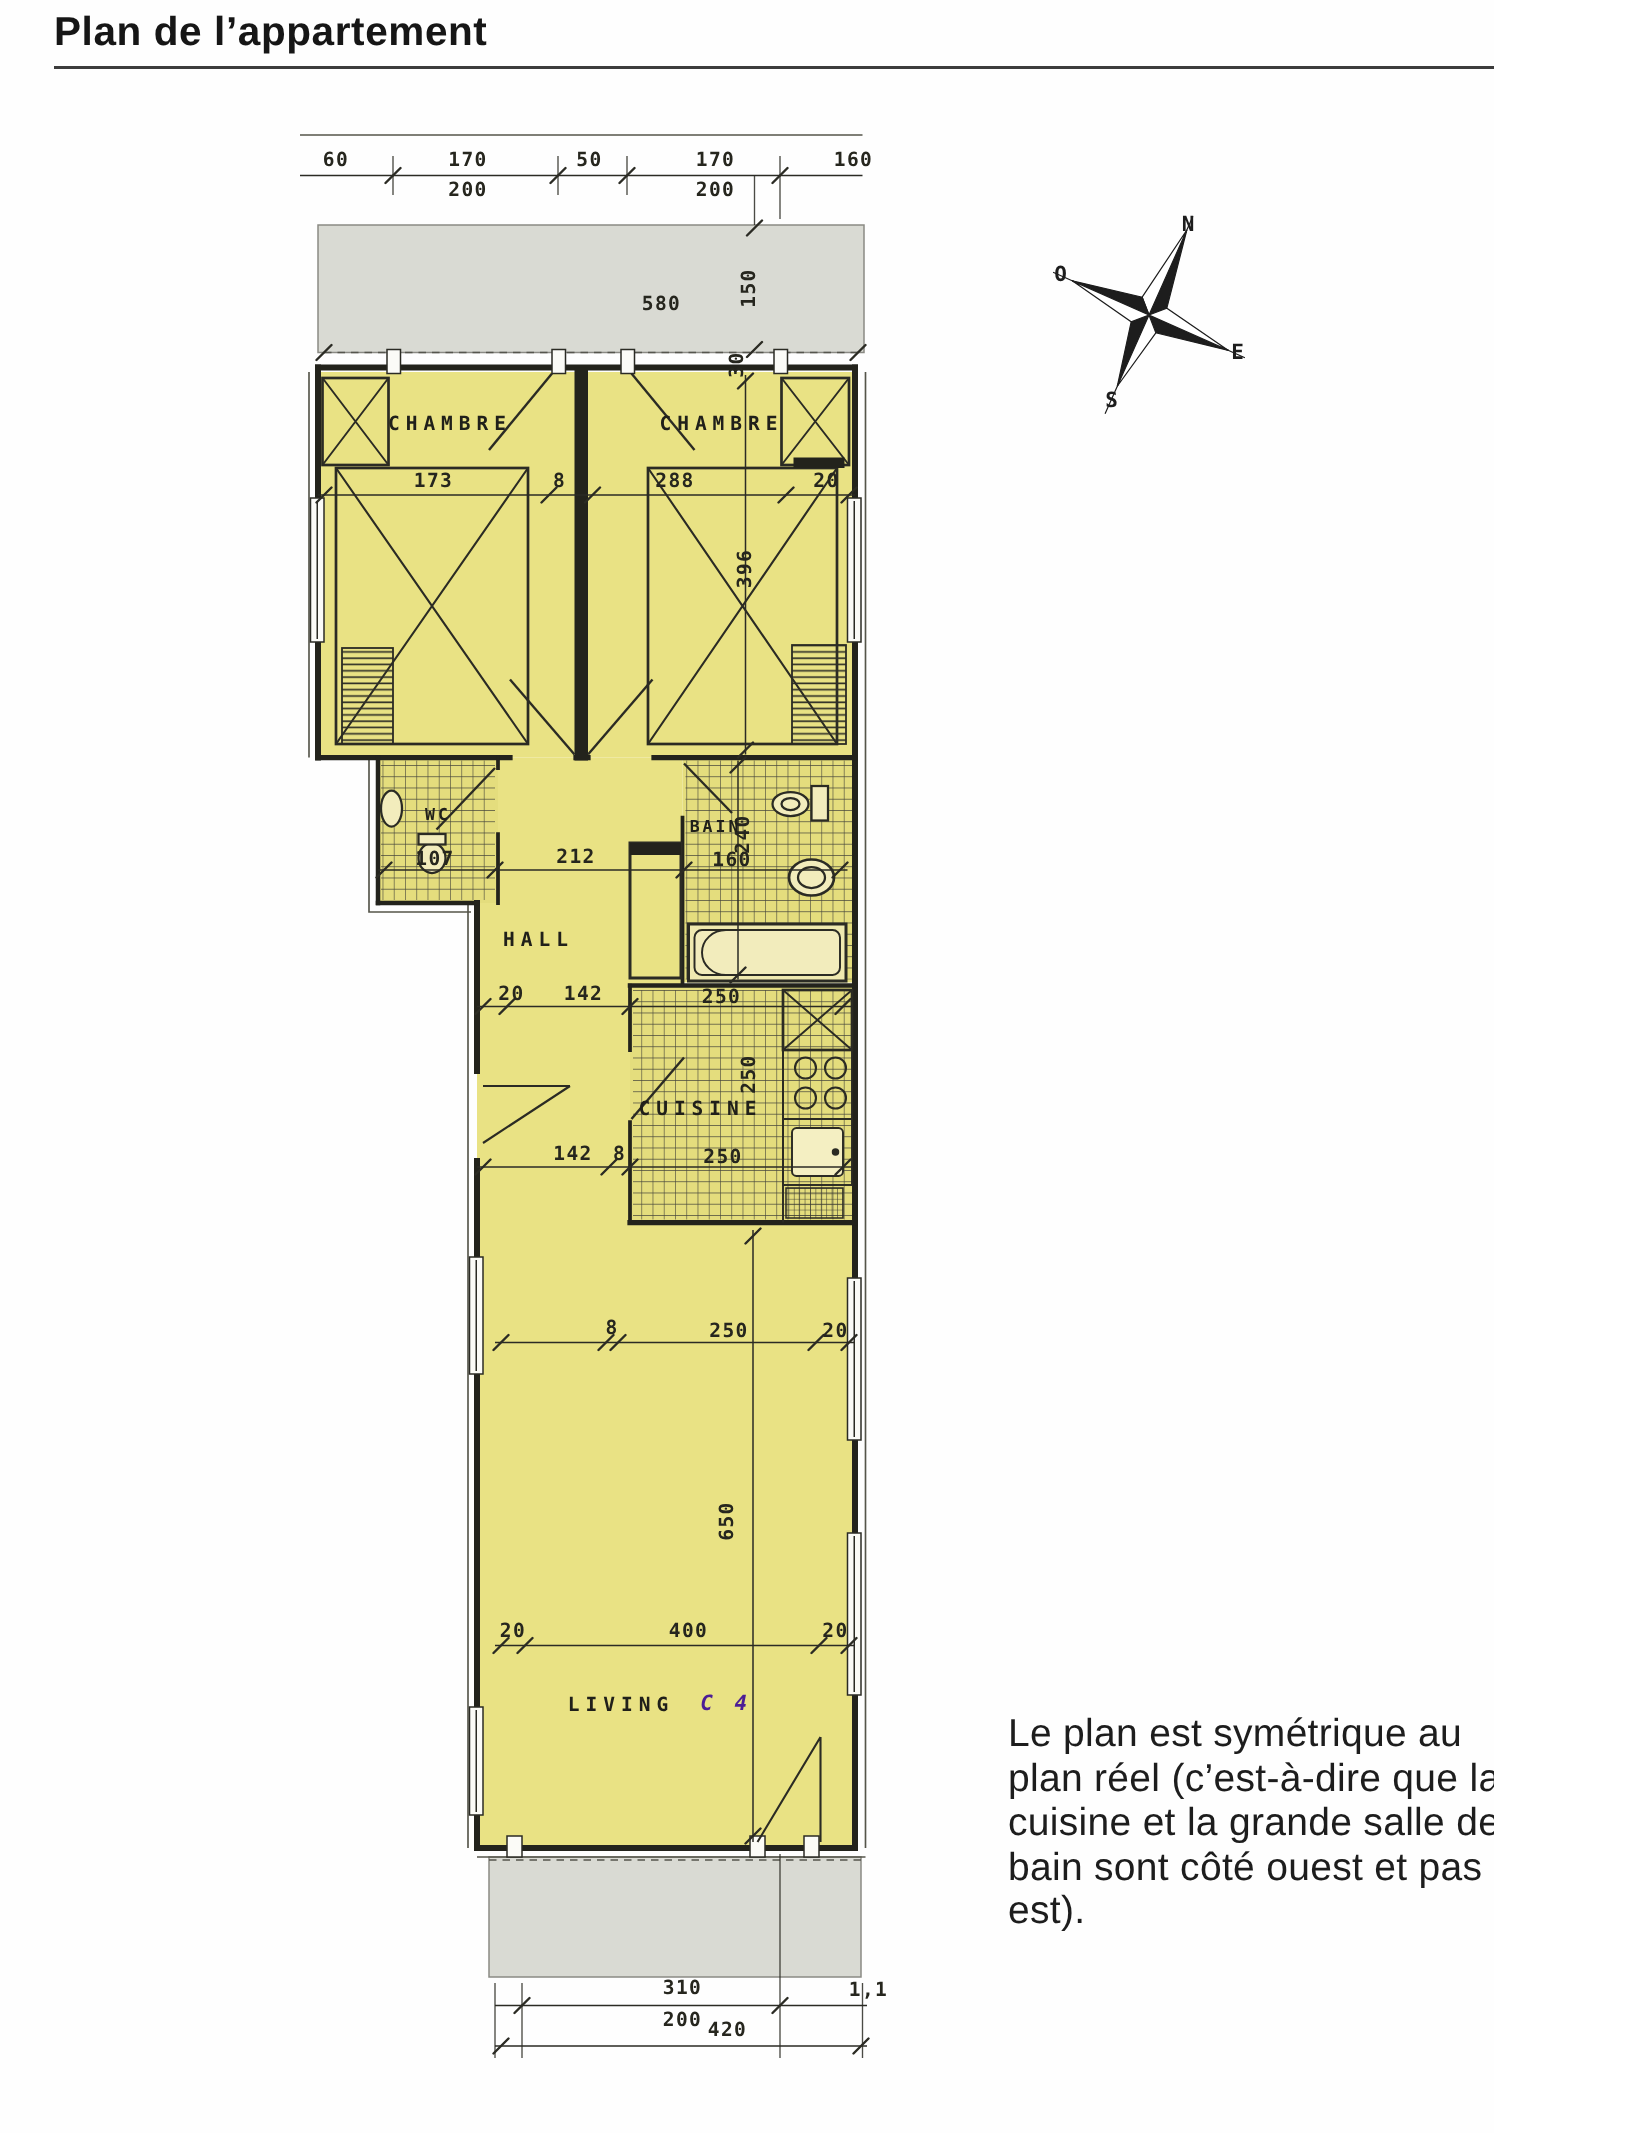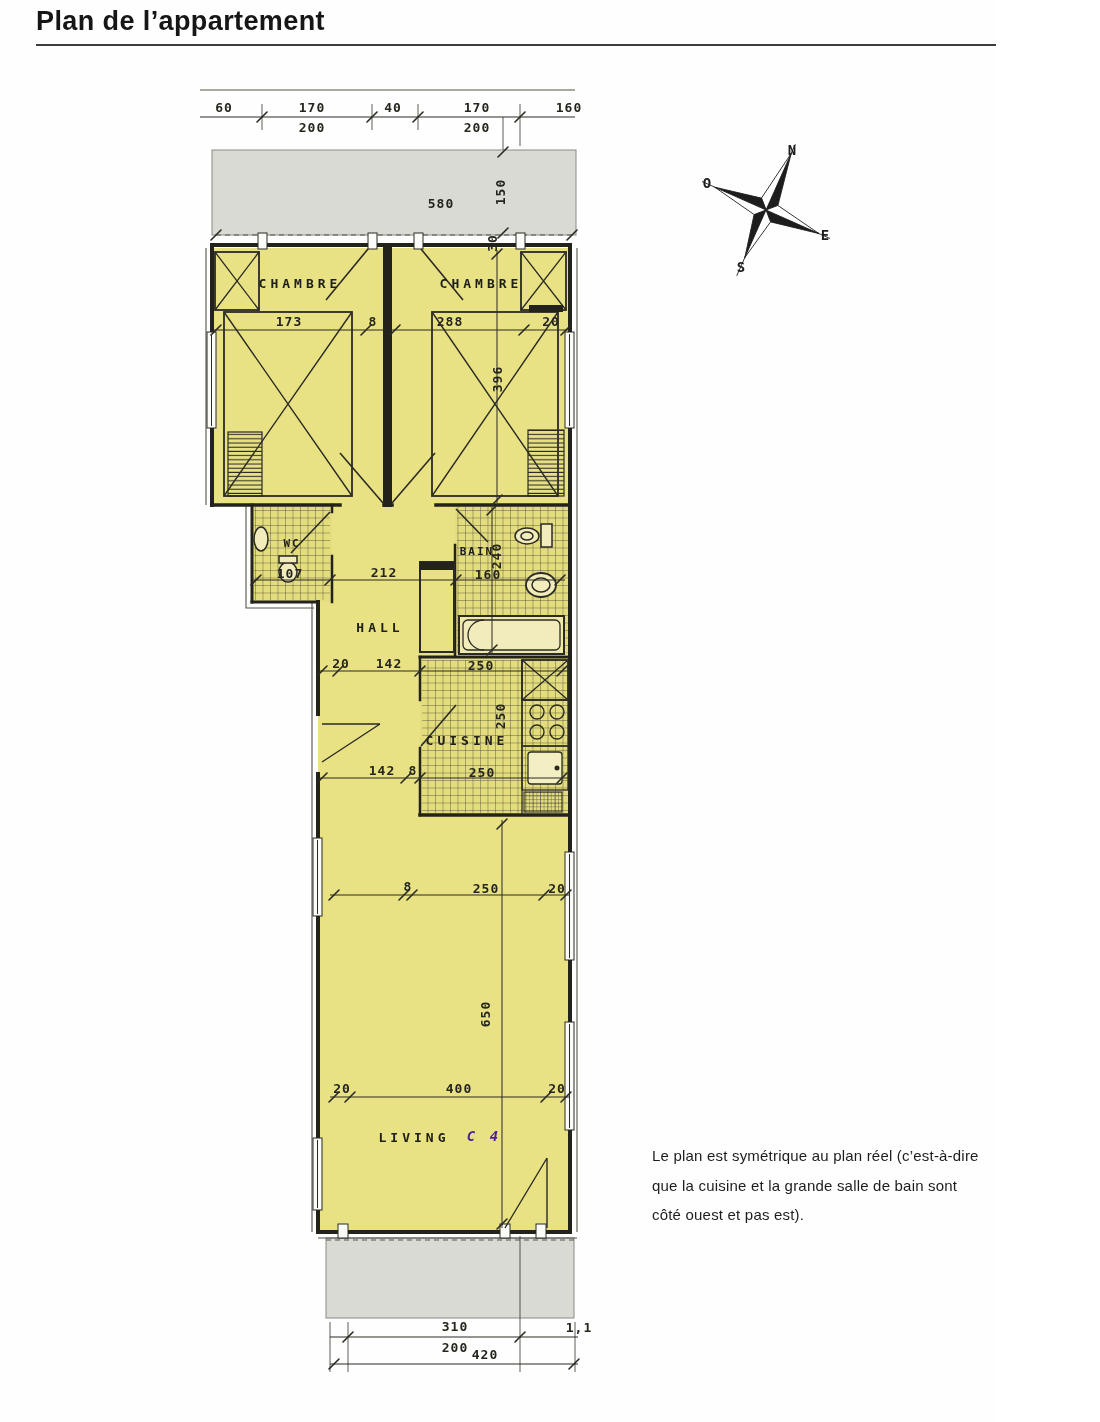--- a/index.html
+++ b/index.html
@@ -21,28 +21,28 @@
   .room{position:absolute;transform:translate(-50%,-50%);
         font-family:"DejaVu Sans Mono",monospace;font-weight:700;font-size:13px;
         letter-spacing:4px;color:#20201a;white-space:nowrap;line-height:1;}
   #lbl-wc,#lbl-bain{font-size:11px;letter-spacing:2px;}
   #lbl-unit{font-size:14px;letter-spacing:3px;color:#4c1d95;font-style:italic;}
   
   .cdir{position:absolute;transform:translate(-50%,-50%);
         font-family:"DejaVu Sans Mono",monospace;font-weight:700;font-size:14px;
         color:#1d1d1d;line-height:1;}
   
-  #caption{position:absolute;left:652px;top:1141px;width:336px;
-           font-size:15px;line-height:29.5px;letter-spacing:.2px;color:#1d1d1d;}
+  #caption{position:absolute;left:672px;top:1141px;width:336px;
+           font-size:26px;line-height:29.5px;letter-spacing:.2px;color:#1d1d1d;}
   
   #lbl-chambre-left {left:300px;top:283px;}
   #lbl-chambre-right{left:481px;top:283px;}
   #lbl-wc     {left:292px;top:543px;}
   #lbl-bain   {left:477px;top:551px;}
-  #lbl-hall   {left:380px;top:627px;}
+  #lbl-hall   {left:359px;top:627px;}
   #lbl-cuisine{left:467px;top:740px;text-align:center;}
   #lbl-living {left:414px;top:1137px;}
   #lbl-unit   {left:484px;top:1136px;}
 </style>
 </head>
 <body>
 
 <div id="stage">
 
   <div id="page-title">Plan de l’appartement</div>
@@ -247,21 +247,21 @@
   <div id="compass-letters">
       <div class="cdir" style="left: 792px; top: 150px;">N</div>
       <div class="cdir" style="left: 707px; top: 183px;">O</div>
       <div class="cdir" style="left: 825px; top: 235px;">E</div>
       <div class="cdir" style="left: 741px; top: 267px;">S</div>
     </div>
 
   <div id="dims">
       <div class="dim" style="left: 224px; top: 107px;">60</div>
       <div class="dim" style="left: 312px; top: 107px;">170</div>
-      <div class="dim" style="left: 393px; top: 107px;">40</div>
+      <div class="dim" style="left: 393px; top: 107px;">50</div>
       <div class="dim" style="left: 477px; top: 107px;">170</div>
       <div class="dim" style="left: 569px; top: 107px;">160</div>
       <div class="dim" style="left: 312px; top: 127px;">200</div>
       <div class="dim" style="left: 477px; top: 127px;">200</div>
       <div class="dim" style="left: 441px; top: 203px;">580</div>
       <div class="dim rot" style="left: 500px; top: 192px;">150</div>
       <div class="dim rot" style="left: 492px; top: 243px;">30</div>
       <div class="dim" style="left: 289px; top: 321px;">173</div>
       <div class="dim" style="left: 373px; top: 321px;">8</div>
       <div class="dim" style="left: 450px; top: 321px;">288</div>

